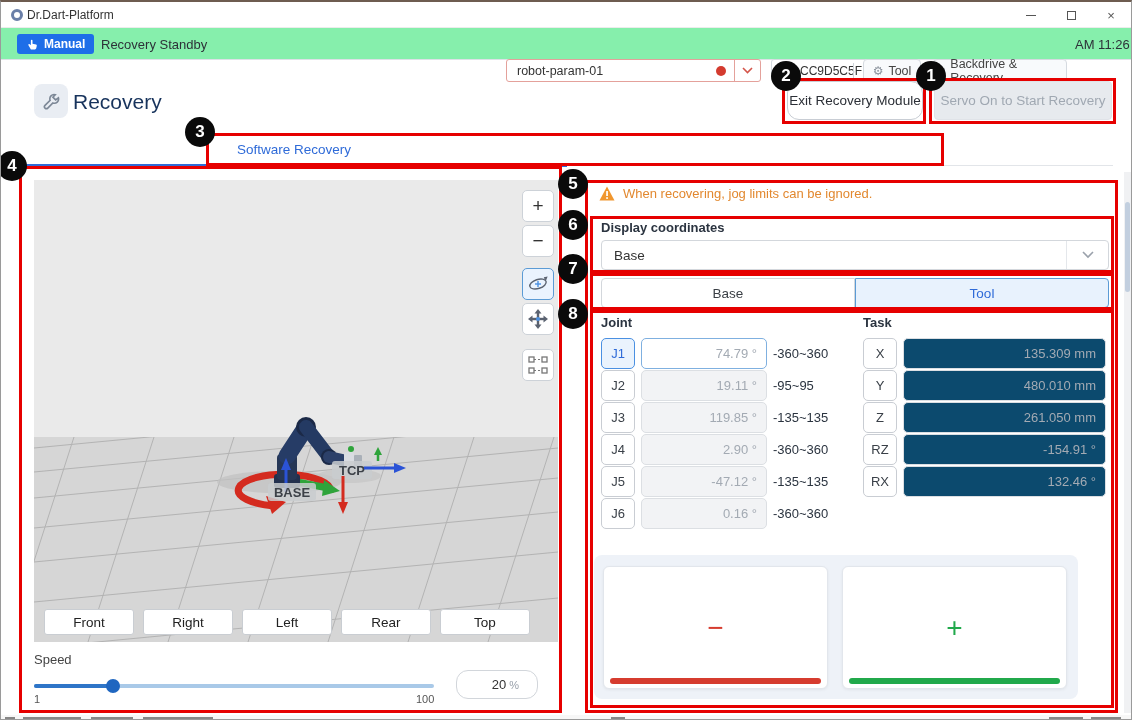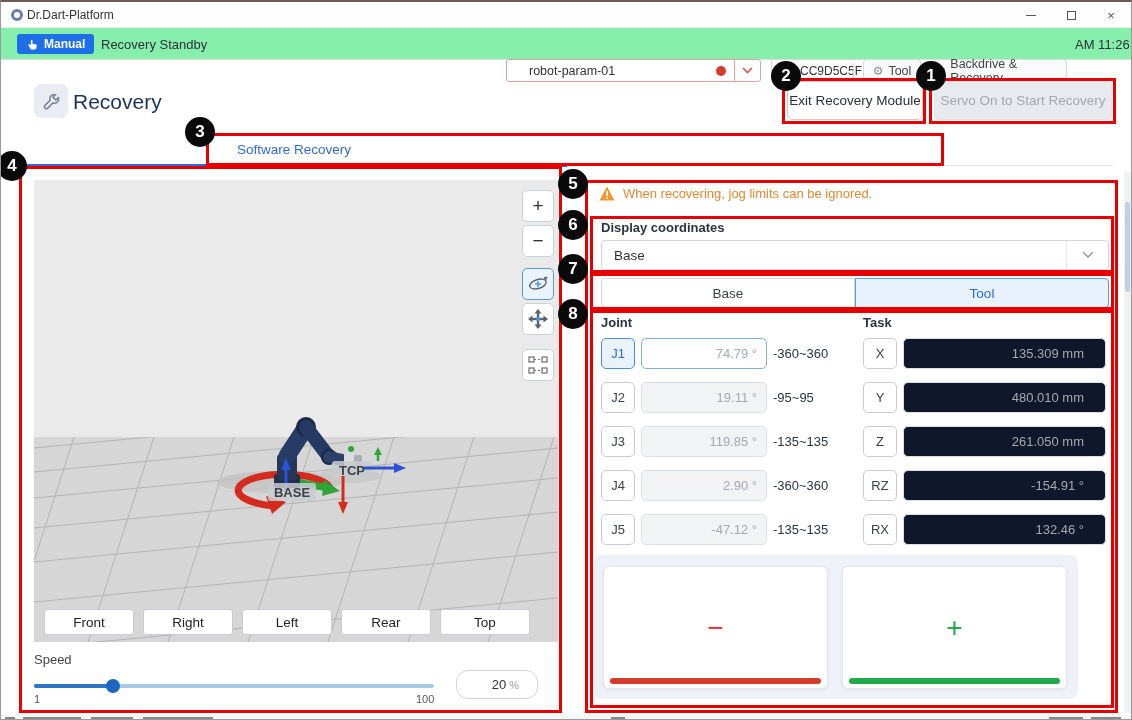--- a/index.html
+++ b/index.html
@@ -19,42 +19,42 @@
   .glyph-close { font-size:13px; color:#555; }
 
   
   .toolbar { position:absolute; left:0; top:26px; width:100%; height:32px; background:#86efac;
              border-bottom:1px solid #dde1e7; }
   .badge-manual { position:absolute; left:16px; top:6px; height:20px; padding:0 9px; background:#1e6ee8;
                   border-radius:3px; color:#fff; font-size:12px; font-weight:bold; display:flex;
                   align-items:center; gap:5px; }
   .status-text { position:absolute; left:100px; top:9px; font-size:13px; color:#2d3138; }
   .param-combo { position:absolute; left:505px; top:31px; width:255px; height:23px; background:#fff;
-                 border:1px solid #e4a19b; border-radius:3px; display:flex; align-items:center; font-size:12.5px; color:#333;padding-left:12px; }
+                 border:1px solid #e4a19b; border-radius:3px; display:flex; align-items:center; font-size:12.5px; color:#333; }
   .param-combo .txt { padding-left:10px; flex:1; }
   .red-dot { width:10px; height:10px; border-radius:50%; background:#d43b2f; margin-right:8px; }
   .param-chev { width:26px; height:100%; border-left:1px solid #e4a19b; display:flex; align-items:center; justify-content:center; }
   .serial-box { position:absolute; left:770px; top:31px; height:23px; padding:0 8px; background:#fff;
                 border:1px solid #d5dae0; border-radius:3px; display:flex; align-items:center; gap:5px;
                 font-size:12px; color:#333; }
   .tb-divider { position:absolute; left:852px; top:35px; width:1px; height:15px; background:#cfd4da; }
   .tb-btn { position:absolute; top:31px; height:23px; background:#f8fafc; border:1px solid #d5dae0;
             border-radius:4px; display:flex; align-items:center; justify-content:center; gap:5px;
             font-size:12.5px; color:#444; }
   .btn-tool { left:862px; width:58px; }
   .btn-backdrive { left:932px; width:134px; }
   .time-text { position:absolute; left:1074px; top:9px; font-size:13px; color:#2d3138; }
   .gear-glyph { font-family:"DejaVu Sans", sans-serif; font-size:12px; color:#8a929c; }
 
   
   .hdr-icon { position:absolute; left:33px; top:82px; width:34px; height:34px; background:#e9edf3;
               border-radius:8px; display:flex; align-items:center; justify-content:center; }
   .page-title { position:absolute; left:72px; top:88px; font-size:21px; font-weight:normal; color:#17335c; }
   .btn-exit { position:absolute; left:786px; top:79px; width:136px; height:39px; background:#fff;
-              border:1px solid #c8cdd4; border-radius:6px; font-size:13.5px; color:#2b2f36;
+              border:1px solid #c8cdd4; border-radius:12px; font-size:13.5px; color:#2b2f36;
               display:flex; align-items:center; justify-content:center; }
   .btn-servo { position:absolute; left:933px; top:79px; width:178px; height:39px; background:#e7eaee;
                border:1px solid #e0e3e8; border-radius:4px; font-size:13.5px; color:#a0a8b2;
                display:flex; align-items:center; justify-content:center; }
 
   
   .tabbar { position:absolute; left:20px; top:131px; width:1092px; height:33px; border-bottom:1px solid #e2e5e9; }
   .tab { position:absolute; top:0; height:33px; display:flex; align-items:center; justify-content:center; font-size:13.5px; }
   .tab-soft { left:0; width:546px; color:#2f6bd8; }
   .tab-pack { left:546px; width:546px; color:#3a3f45; }
@@ -87,30 +87,30 @@
   .dc-select .txt { flex:1; padding-left:12px; }
   .dc-chev { width:42px; height:100%; border-left:1px solid #e4e7eb; display:flex; align-items:center; justify-content:center; }
   .seg { position:absolute; left:600px; top:276px; width:508px; height:30px; display:flex; }
   .seg-btn { flex:1; display:flex; align-items:center; justify-content:center; font-size:13.5px; }
   .seg-base { background:#fff; border:1px solid #d3d7dc; border-radius:4px 0 0 4px; color:#3a3f45; }
   .seg-tool { background:#e8f2fd; border:1px solid #5b9bd5; border-radius:0 4px 4px 0; color:#2f6bd8; }
 
   .col-label { position:absolute; top:313px; font-size:13px; font-weight:bold; color:#2b3440; }
   .joint-col { position:absolute; left:600px; top:336px; width:245px; }
   .task-col  { position:absolute; left:862px; top:336px; width:245px; }
-  .jrow { display:flex; align-items:center; height:31px; margin-bottom:13px; gap:6px; }
+  .jrow { display:flex; align-items:center; height:31px; margin-bottom:1px; gap:6px; }
   .jname { width:34px; height:31px; background:#fff; border:1px solid #c9cdd3; border-radius:5px;
            display:flex; align-items:center; justify-content:center; font-size:13px; color:#3a4048; flex:none; }
   .jname.sel { background:#eaf3fd; border:1px solid #4a90e2; color:#2f6bd8; }
   .jfield { width:126px; height:31px; background:#f2f3f5; border:1px solid #dcdfe3; border-radius:5px;
             display:flex; align-items:center; justify-content:flex-end; padding-right:9px; font-size:13px; color:#a3aab3; flex:none; }
   .jfield.sel { background:#fff; border:1px solid #7fb0e0; }
   .jrange { font-size:13px; color:#2b3440; white-space:nowrap; }
-  .tfield { width:203px; height:31px; background:#0f172a; border:1px solid #dcdfe3; border-radius:5px;
-            display:flex; align-items:center; justify-content:flex-end; padding-right:21px; font-size:13px; color:#a3aab3; flex:none; }
+  .tfield { width:203px; height:31px; background:#0c4a6e; border:1px solid #dcdfe3; border-radius:5px;
+            display:flex; align-items:center; justify-content:flex-end; padding-right:9px; font-size:13px; color:#a3aab3; flex:none; }
 
   .jog-wrap { position:absolute; left:593px; top:553px; width:484px; height:144px; background:#eef2f8; border-radius:8px; }
   .jog-card { position:absolute; top:11px; width:225px; height:123px; background:#fff; border:1px solid #e2e6ec;
               border-radius:6px; box-shadow:0 1px 3px rgba(0,0,0,0.06); display:flex; align-items:center; justify-content:center; }
   .jog-minus { left:9px; color:#d63c2f; font-size:28px; }
   .jog-plus { left:248px; color:#21a94b; font-size:28px; }
   .jog-bar { position:absolute; left:6px; right:6px; bottom:4px; height:6px; border-radius:3px; }
   .bar-red { background:#d63c2f; }
   .bar-green { background:#21a94b; }
 

